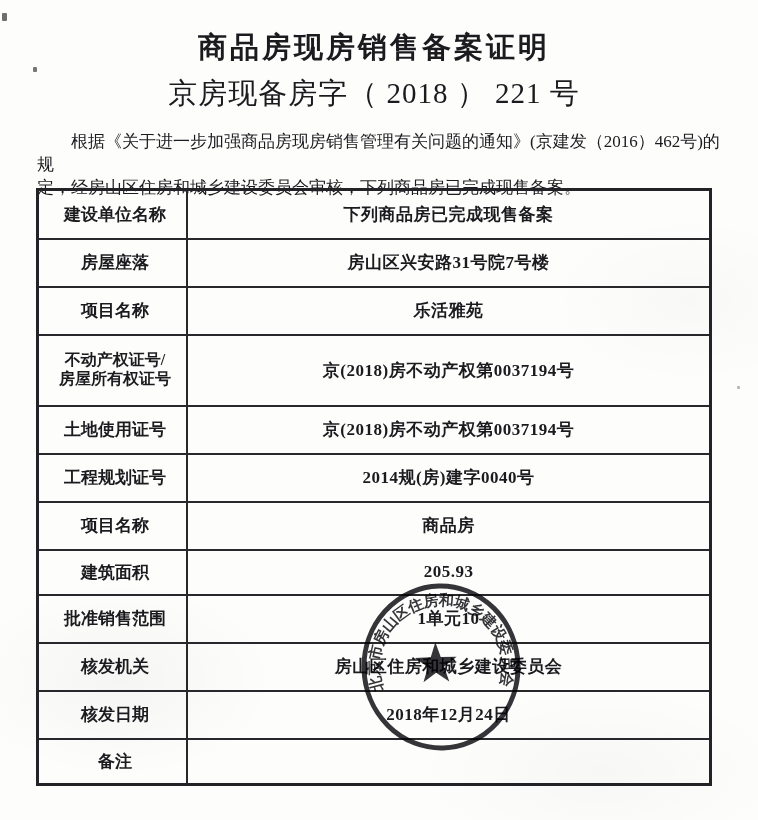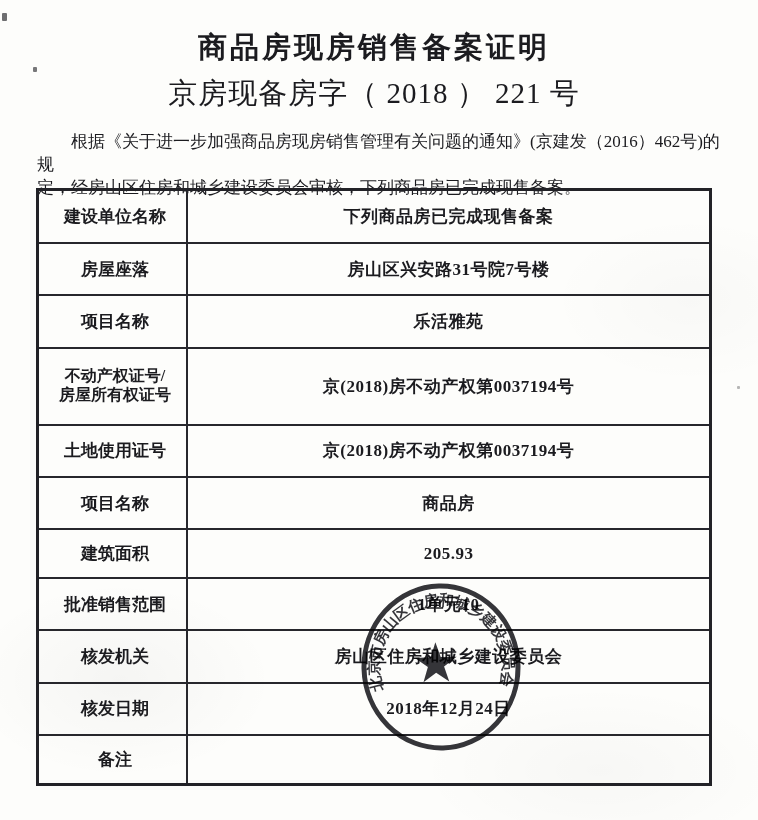--- a/index.html
+++ b/index.html
@@ -84,20 +84,24 @@
       <span class="ln">不动产权证号/</span>
       <span class="ln">房屋所有权证号</span>
     </td>
     <td class="value"><span>京(2018)房不动产权第0037194号</span></td>
   </tr>
   <tr>
     <td class="label"><span>土地使用证号</span></td>
     <td class="value"><span>京(2018)房不动产权第0037194号</span></td>
   </tr>
   <tr>
+    <td class="label"><span>工程规划证号</span></td>
+    <td class="value"><span>2014规(房)建字0040号</span></td>
+  </tr>
+  <tr>
     <td class="label"><span>项目名称</span></td>
     <td class="value"><span>商品房</span></td>
   </tr>
   <tr>
     <td class="label"><span>建筑面积</span></td>
     <td class="value"><span>205.93</span></td>
   </tr>
   <tr>
     <td class="label"><span>批准销售范围</span></td>
     <td class="value"><span>1单元10</span></td>

